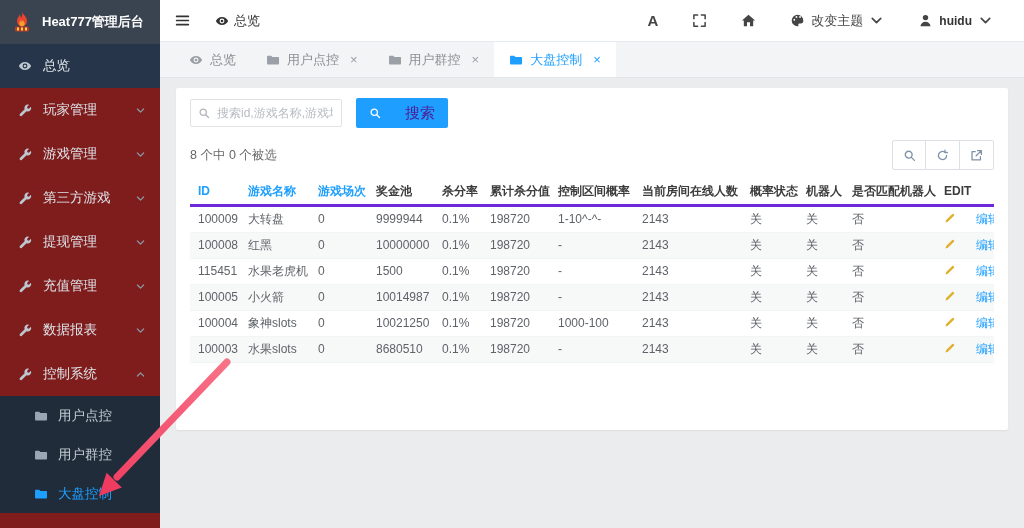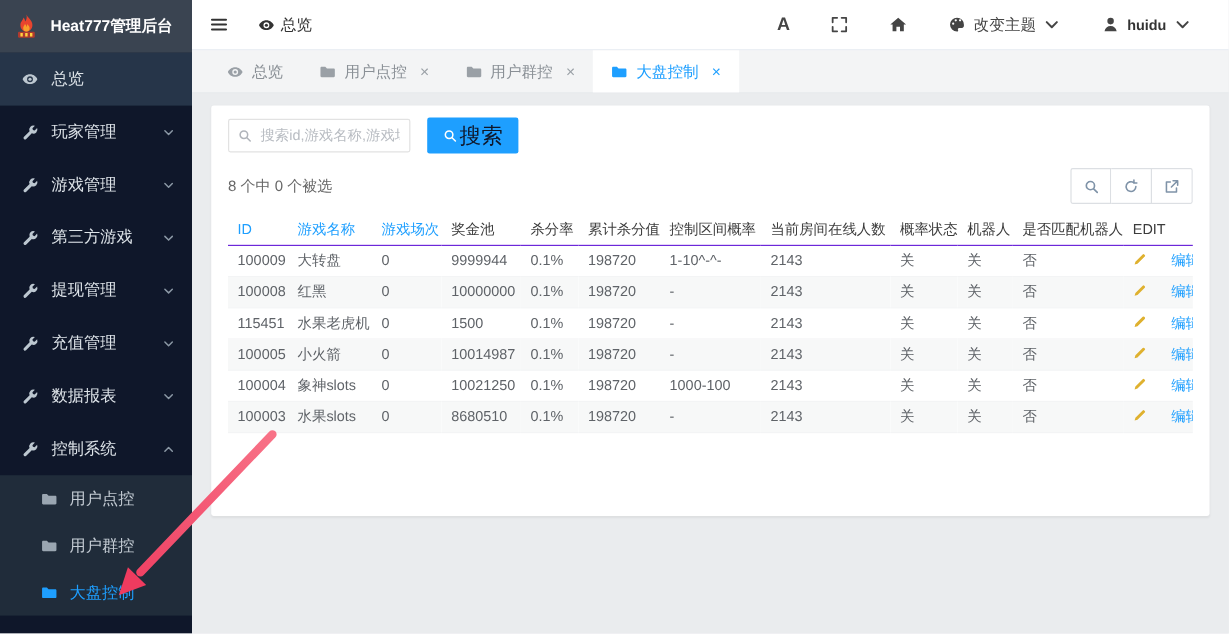--- a/index.html
+++ b/index.html
@@ -6,21 +6,21 @@
   html,body { margin:0; padding:0; }
   body {
     width:1024px; height:528px; overflow:hidden; position:relative;
     font-family:"Liberation Sans","DejaVu Sans",sans-serif;
     background:#eaecee;
   }
   .icon { display:inline-flex; align-items:center; justify-content:center; }
   .icon svg { width:1em; height:1em; display:block; }
 
   
-  .sidebar { position:absolute; left:0; top:0; width:160px; height:528px; background:#0f172a; z-index:10; }
+  .sidebar { position:absolute; left:0; top:0; width:160px; height:528px; background:#7f1d1d; z-index:10; }
   .logo-bar { height:44px; background:#3a4451; display:flex; align-items:center; padding:0 10px; gap:8px; }
   .logo-flame { font-size:24px; }
   .logo-title { color:#ffffff; font-size:13px; font-weight:bold; white-space:nowrap; }
   .side-item { height:44px; display:flex; align-items:center; gap:11px; padding:0 14px 0 18px; color:#dde3e8; font-size:13.5px; cursor:pointer; }
   .side-item .mi { color:#bcc7d0; font-size:14px; }
   .side-item .chev { margin-left:auto; color:#8b98a5; font-size:11px; }
   .side-item.active-section { background:#263549; }
   .submenu { background:#202c3a; }
   .side-sub-item { height:39px; display:flex; align-items:center; gap:10px; padding:0 12px 0 34px; color:#c3cbd3; font-size:13.5px; cursor:pointer; }
   .side-sub-item .icon { color:#9aa6b1; font-size:14px; }
@@ -48,33 +48,33 @@
   .tab.active .icon, .tab.active .tab-close { color:#1e9fff; }
 
   .content { position:absolute; top:78px; left:0; right:0; bottom:0; background:#eaecee; }
   .card { position:absolute; left:16px; top:10px; width:832px; height:342px; background:#ffffff; border-radius:2px; box-shadow:0 1px 2px rgba(0,0,0,.06); padding:10px 14px; }
 
   .search-row { display:flex; align-items:center; }
   .input-wrap { position:relative; }
   .search-input { width:152px; height:28px; border:1px solid #e2e2e2; border-radius:2px; padding:0 8px 0 26px; font-size:12px; color:#333; outline:none; font-family:inherit; }
   .search-input::placeholder { color:#b8bcc2; }
   .input-search-icon { position:absolute; left:8px; top:50%; transform:translateY(-50%); color:#b0b4ba; font-size:12px; }
-  .search-btn { margin-left:14px; height:30px; padding:0 13px; background:#1e9fff; color:#0f172a; border:none; border-radius:2px; font-size:18px; display:flex; align-items:center; gap:2px; cursor:pointer; font-family:inherit; }
+  .search-btn { margin-left:14px; height:30px; padding:0 13px; background:#1e9fff; color:#4c1d95; border:none; border-radius:2px; font-size:15px; display:flex; align-items:center; gap:24px; cursor:pointer; font-family:inherit; }
   .search-btn .icon { font-size:12px; color:#fff; }
 
   .count-row { margin-top:12px; display:flex; align-items:center; color:#666; font-size:12.5px; height:30px; }
   .btn-group { margin-left:auto; display:flex; }
   .tool-btn { width:34px; height:30px; background:#fff; border:1px solid #dcdfe3; display:flex; align-items:center; justify-content:center; color:#7f93a8; font-size:13px; cursor:pointer; }
   .tool-btn + .tool-btn { border-left:none; }
   .tool-btn:first-child { border-radius:2px 0 0 2px; }
   .tool-btn:last-child { border-radius:0 2px 2px 0; }
 
   table { margin-top:8px; border-collapse:collapse; table-layout:fixed; width:804px; font-size:12px; }
   th, td { text-align:left; padding:0 8px; white-space:nowrap; overflow:hidden; }
-  thead th { height:26px; line-height:26px; color:#3c3c3c; font-weight:normal; border-bottom:1px solid #6d28d9; }
+  thead th { height:26px; line-height:26px; color:#3c3c3c; font-weight:bold; border-bottom:3px solid #6d28d9; }
   thead th.sortable { color:#1e9fff; cursor:pointer; }
   tbody td { height:25px; line-height:25px; color:#5f6368; border-bottom:1px solid #f3f4f5; }
   tbody tr:nth-child(even) { background:#f7f8f8; }
   .pencil { color:#dfb12f; font-size:12px; vertical-align:-1px; }
   .edit-link { color:#1e9fff; cursor:pointer; text-decoration:none; margin-left:20px; }
 
   .arrow-overlay { position:absolute; left:0; top:0; width:1024px; height:528px; pointer-events:none; z-index:60; }
 </style>
 </head>
 <body>

